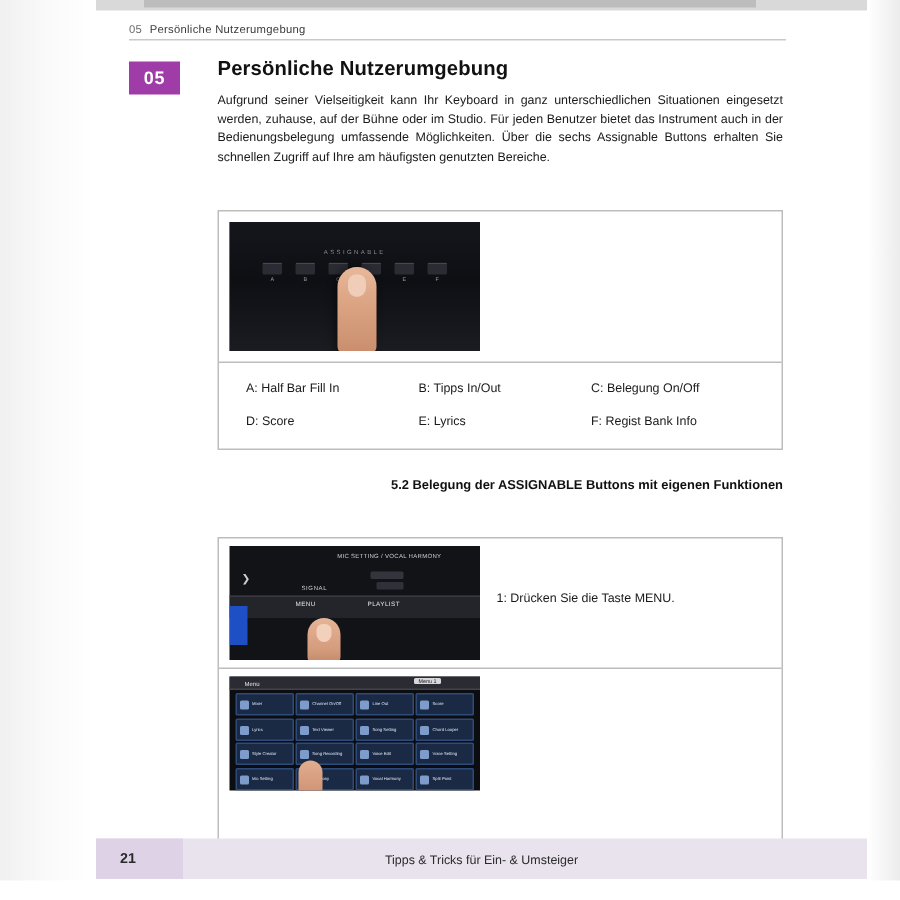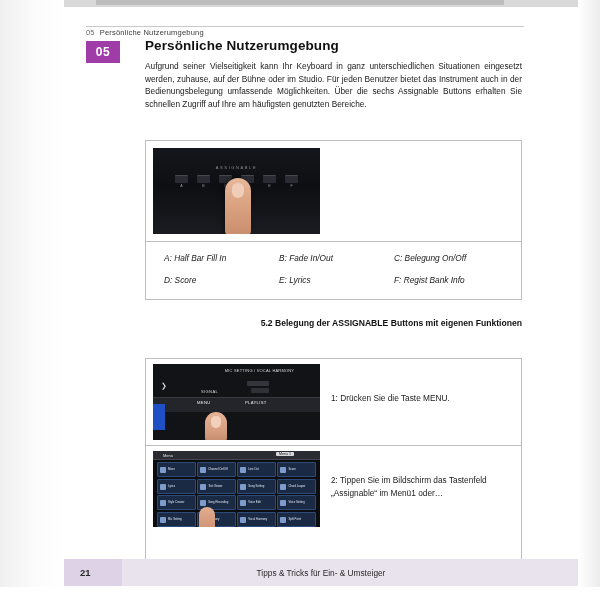--- a/index.html
+++ b/index.html
@@ -48,21 +48,21 @@
   .outer-edge {
     position: absolute;
     top: 0; bottom: 0; right: 0;
     width: 22px;
     background: linear-gradient(to left, #ececec 0%, #ffffff 100%);
   }
 
   
   .running-head {
     position: absolute;
-    top: 28px;
+    top: 15px;
     left: 86px;
     font-size: 7.5px;
     color: #3a3a3a;
     letter-spacing: .2px;
   }
   .running-head .rh-num {
     color: #6b6b6b;
     margin-right: 5px;
   }
   .rule-top {
@@ -220,21 +220,20 @@
   .fn-grid {
     position: absolute;
     left: 18px;
     right: 12px;
     top: 112px;
     display: grid;
     grid-template-columns: 1fr 1fr 1fr;
     row-gap: 12px;
     font-size: 8.3px;
     color: #1a1a1a;
-    font-style: italic;
   }
 
   
   .sec52 {
     position: absolute;
     left: 145px;
     right: 78px;
     top: 318px;
     text-align: right;
   }
@@ -528,21 +527,21 @@
       <div class="p1-finger">
         <div class="p1-nail"></div>
       </div>
     </div>
 
 
     <div class="fig-divider"></div>
 
     <div class="fn-grid">
       <div>A: Half Bar Fill In</div>
-      <div>B: Fade In/Out</div>
+      <div>B: Tipps In/Out</div>
       <div>C: Belegung On/Off</div>
       <div>D: Score</div>
       <div>E: Lyrics</div>
       <div>F: Regist Bank Info</div>
     </div>
   </div>
 
   <div class="sec52">
     <h3 class="sub-title">5.2 Belegung der ASSIGNABLE Buttons mit eigenen Funktionen</h3>
   </div>
@@ -640,21 +639,20 @@
               <span class="tx">Vocal Harmony</span>
             </div>
           <div class="p3-cell">
               <span class="ic"></span>
               <span class="tx">Split Point</span>
             </div>
 
         </div>
         <div class="p3-finger"></div>
       </div>
-      <div class="step-text s2">2: Tippen Sie im Bildschirm das Tastenfeld „Assignable“ im Menü1 oder…</div>
     </div>
   </div>
 
   <div class="footer-band"></div>
   <div class="footer-accent"></div>
   <div class="footer-pageno">21</div>
   <div class="footer-title">Tipps &amp; Tricks für Ein- &amp; Umsteiger</div>
   <div class="page-bottom-edge"></div>
 
 </div>

